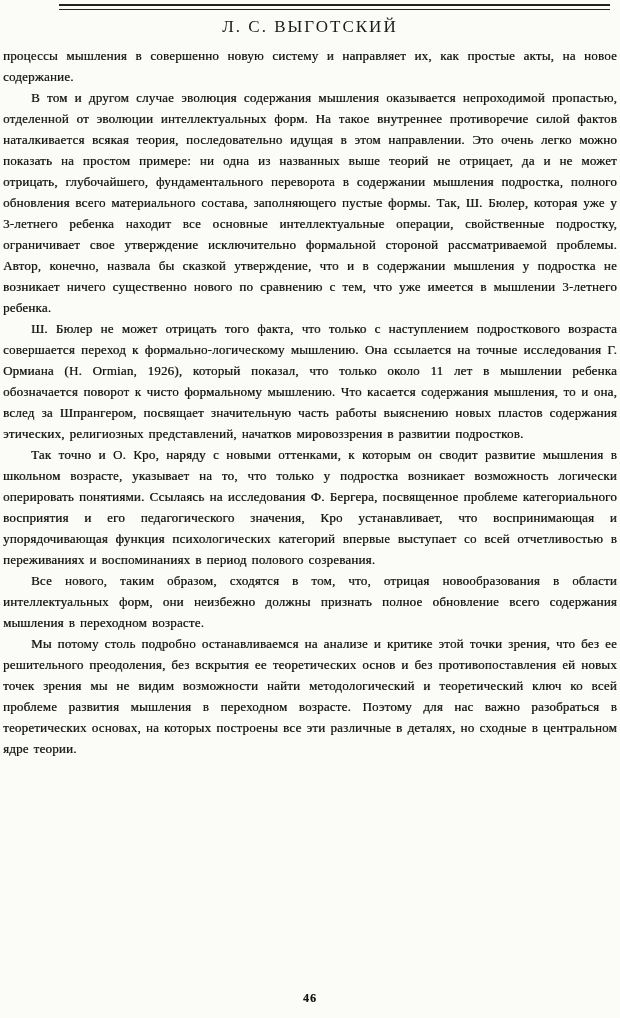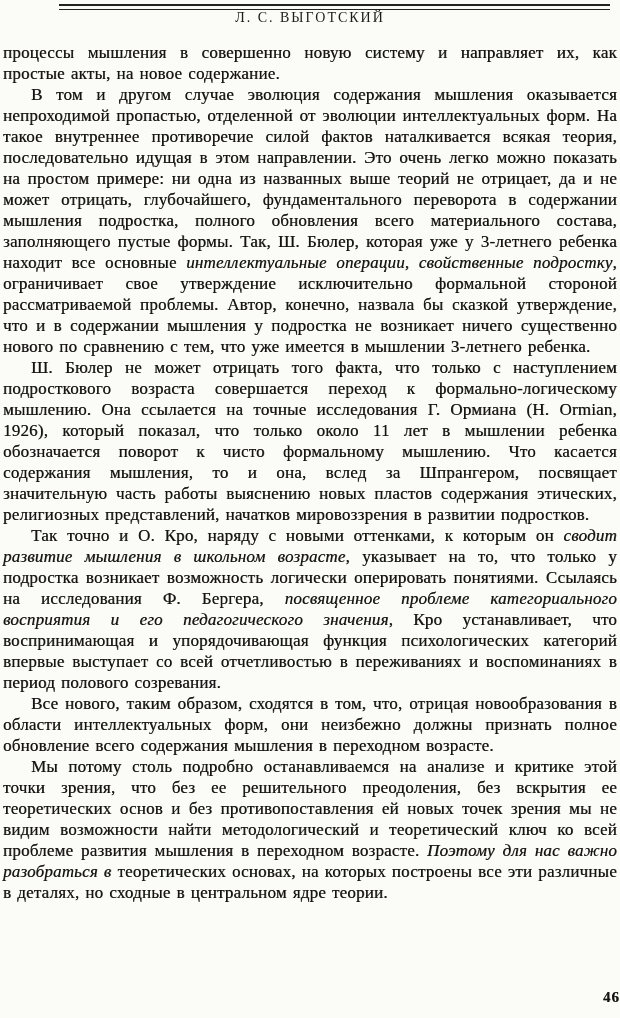--- a/index.html
+++ b/index.html
@@ -20,52 +20,51 @@
     color: #151412;
   }
   .headrule {
     margin: 4px 7px 0 56px;
     height: 3px;
     border-top: 2px solid #232220;
     border-bottom: 1px solid #232220;
   }
   .author {
     text-align: center;
-    font-size: 14px;
+    font-size: 17px;
     letter-spacing: 2px;
-    margin-top: 0;
+    margin-top: 7px;
     font-weight: 400;
     color: #1c1b19;
   }
   .body-text {
-    margin-top: 16px;
-    font-size: 17px;
+    margin-top: 8px;
+    font-size: 13px;
     line-height: 21px;
     text-align: justify;
     text-shadow: 0.4px 0 0 rgba(20,18,16,0.65);
     word-spacing: 1.5px;
     letter-spacing: 0.2px;
   }
   .body-text p {
     margin: 0;
     padding: 0;
   }
   .body-text p.indent {
     text-indent: 28px;
   }
   .em {
-    font-style: italic;
   }
   .page-num {
     position: absolute;
     left: 0;
     right: 0;
     bottom: 12px;
-    text-align: right;
-    font-size: 15px;
+    text-align: center;
+    font-size: 12px;
     font-weight: 700;
     letter-spacing: 1px;
     text-shadow: 0.3px 0 0 rgba(20,18,16,0.6);
   }
 </style>
 </head>
 <body>
 
 <div class="page">
   <div class="headrule"></div>

